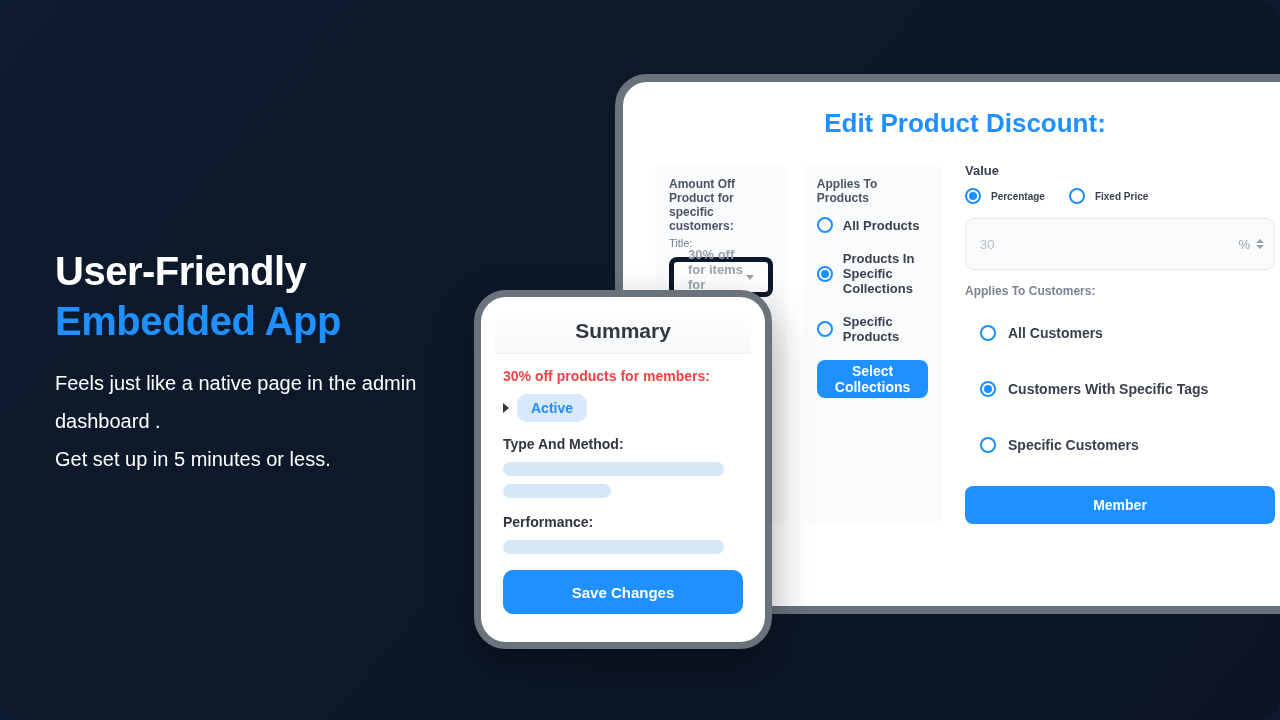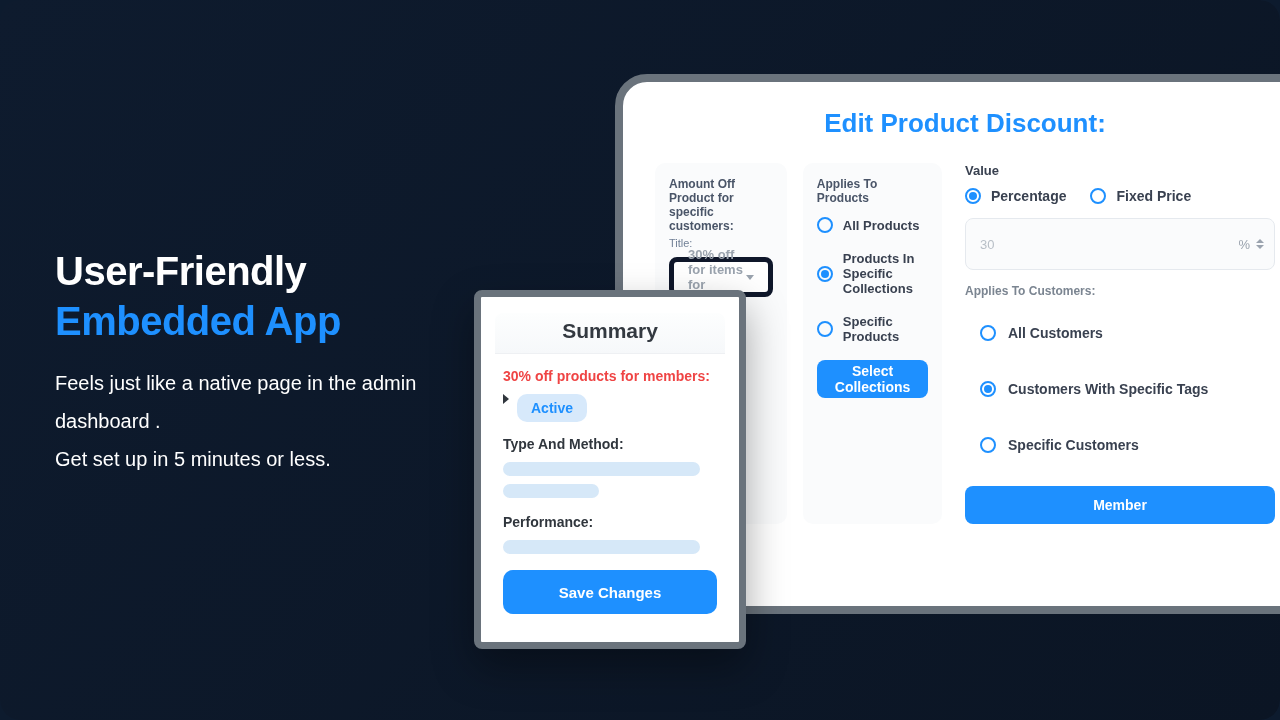--- a/index.html
+++ b/index.html
@@ -26,21 +26,21 @@
 
   .select { border: 5px solid #0f172a; background: #fff; border-radius: 8px; height: 40px; display: flex; align-items: center; justify-content: space-between; padding: 0 14px; color: #9aa3ae; font-size: 13px; font-weight: 600; }
   .caret { width: 0; height: 0; border-left: 4px solid transparent; border-right: 4px solid transparent; border-top: 5px solid #9aa3ae; }
 
   .radio-list { display: flex; flex-direction: column; gap: 18px; }
   .radio-item { display: flex; align-items: center; gap: 10px; font-size: 13px; color: #394150; font-weight: 600; }
   .radio { width: 16px; height: 16px; border: 2px solid #1e90ff; border-radius: 50%; display: inline-flex; align-items: center; justify-content: center; flex-shrink: 0; }
   .radio.checked::after { content: ""; width: 8px; height: 8px; background: #1e90ff; border-radius: 50%; }
 
   .radio-row { display: flex; gap: 24px; margin-bottom: 14px; }
-  .radio-row .radio-item { font-size: 14px; }
+  .radio-row .radio-item { font-size: 10px; }
 
   .btn { display: inline-flex; align-items: center; justify-content: center; height: 38px; border-radius: 8px; font-size: 14px; font-weight: 600; padding: 0 18px; border: none; cursor: pointer; }
   .btn-primary { background: #1e90ff; color: #fff; }
   .btn-primary.lg { height: 44px; width: 100%; font-size: 15px; border-radius: 10px; }
   .btn-stretch { width: 100%; margin-top: 8px; }
 
   .section-label { font-size: 13px; color: #394150; font-weight: 600; margin-bottom: 10px; }
 
   .value-input { border: 1px solid #e5e9ee; background: #fafbfc; border-radius: 8px; height: 52px; display: flex; align-items: center; padding: 0 10px 0 14px; color: #b8bfc7; font-size: 13px; font-weight: 500; margin-bottom: 14px; }
   .value-input .n { flex: 1; }
@@ -48,24 +48,24 @@
   .stepper { display: flex; flex-direction: column; gap: 2px; }
   .stepper span { width: 0; height: 0; border-left: 4px solid transparent; border-right: 4px solid transparent; }
   .stepper .up { border-bottom: 4px solid #9aa3ae; }
   .stepper .dn { border-top: 4px solid #9aa3ae; }
 
   .applies-label { font-size: 12px; color: #7b8591; font-weight: 600; margin-bottom: 12px; }
   .option-box { border: 1px solid transparent; border-radius: 10px; padding: 14px 14px; display: flex; align-items: center; gap: 12px; font-size: 14px; color: #394150; font-weight: 600; margin-bottom: 10px; background: #fff; }
   .option-box .radio { flex-shrink: 0; }
 
   
-  .phone { position: absolute; left: 474px; top: 290px; width: 272px; background: #fff; border: 7px solid #6a737c; border-radius: 8px; padding: 16px 22px 28px; box-shadow: 0 18px 40px rgba(0,0,0,0.35); }
+  .phone { position: absolute; left: 474px; top: 290px; width: 298px; background: #fff; border: 7px solid #6a737c; border-radius: 32px; padding: 16px 22px 28px; box-shadow: 0 18px 40px rgba(0,0,0,0.35); }
   .phone h3 { text-align: center; font-size: 21px; color: #333940; font-weight: 700; border-bottom: 1px solid #eef0f3; padding-bottom: 10px; margin-bottom: 14px; background: linear-gradient(#fdfefe, #f6f8fa); border-radius: 8px 8px 0 0; margin-left: -8px; margin-right: -8px; padding-top: 6px; }
   .phone .ptitle { font-size: 14px; font-weight: 700; color: #ef4444; margin-bottom: 10px; }
-  .active-row { display: flex; align-items: flex-start; gap: 8px; margin-bottom: 14px; }
+  .active-row { display: flex; align-items: center; gap: 8px; margin-bottom: 14px; }
   .active-row .tri { width: 0; height: 0; border-top: 5px solid transparent; border-bottom: 5px solid transparent; border-left: 6px solid #30363d; }
   .chip { background: #d7e9fb; color: #1e90ff; padding: 6px 14px; border-radius: 10px; font-size: 14px; font-weight: 600; }
   .ph-label { font-size: 14px; font-weight: 700; color: #30363d; margin-bottom: 10px; }
   .skeleton-group { display:flex; flex-direction:column; gap:8px; margin-bottom: 16px; }
   .skel { height: 14px; background: #d6e8f8; border-radius: 7px; }
   .skel.s1 { width: 92%; }
   .skel.s2 { width: 45%; }
   .skel.s3 { width: 92%; }
 </style>
 </head>

